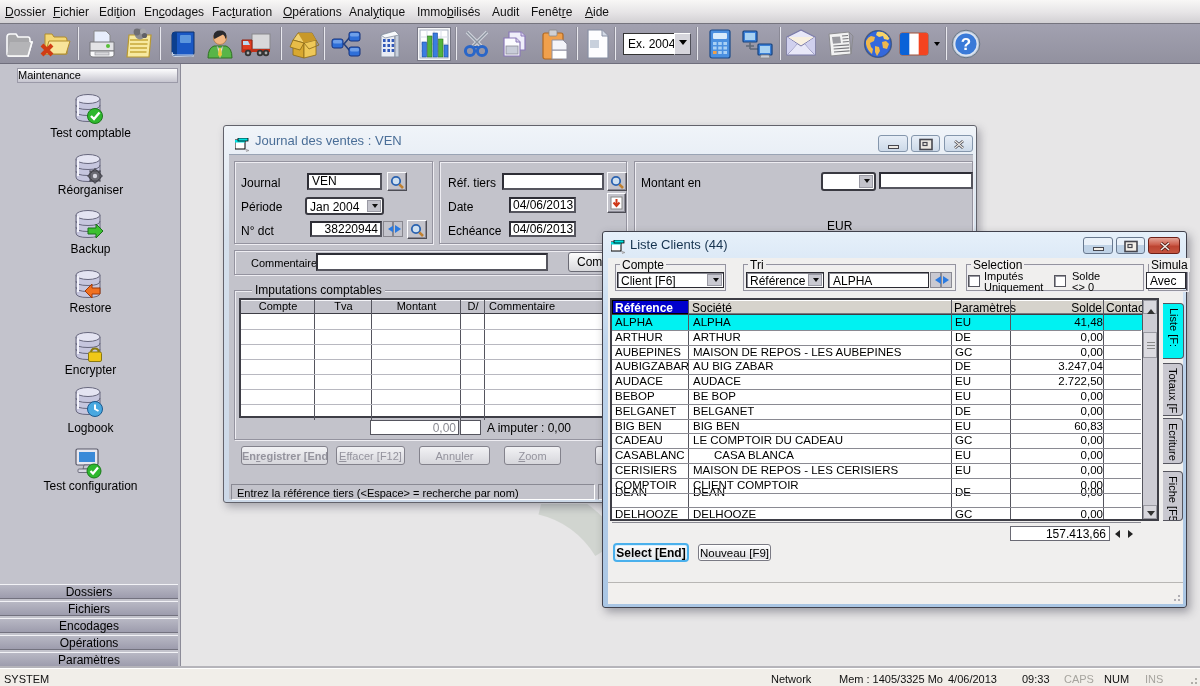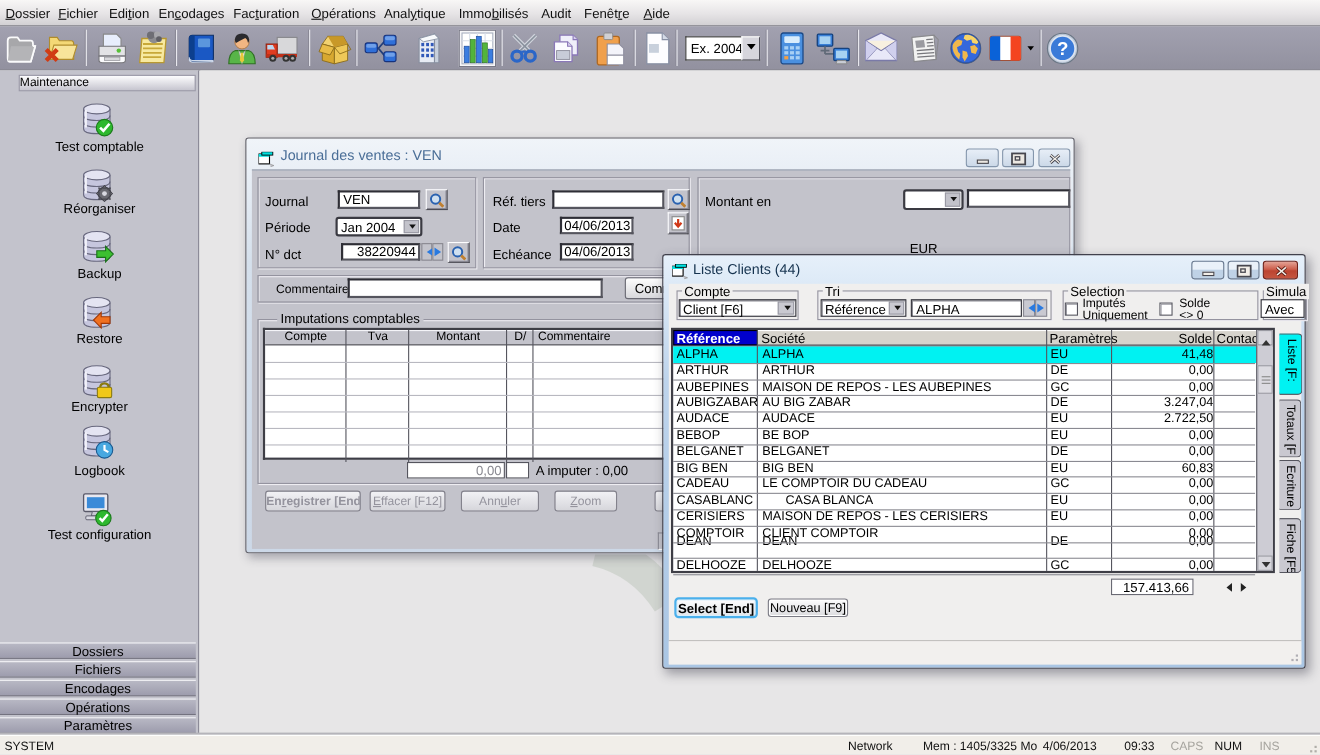--- a/index.html
+++ b/index.html
@@ -455,20 +455,21 @@
    <div class="abs" style="left:0;top:104px;width:528px;height:1px;background:#b8b8c0;"></div>
   </div>
   <div class="abs" style="left:141px;top:265px;width:89px;height:15px;background:#fff;border:1px solid #55555e;font-size:12px;text-align:right;color:#8a8a92;padding:0 2px;">0,00</div>
   <div class="abs" style="left:231px;top:265px;width:21px;height:15px;background:#fff;border:1px solid #55555e;"></div>
   <div class="lbl" style="left:258px;top:266px;">A imputer : 0,00</div>
   <div class="jbtn abs" style="left:12px;top:291px;width:87px;font-weight:bold;">En<u>r</u>egistrer [End]</div>
   <div class="jbtn abs" style="left:107px;top:291px;width:69px;"><u>E</u>ffacer [F12]</div>
   <div class="jbtn abs" style="left:190px;top:291px;width:71px;">Ann<u>u</u>ler</div>
   <div class="jbtn abs" style="left:275px;top:291px;width:57px;"><u>Z</u>oom</div>
   <div class="jbtn abs" style="left:366px;top:291px;width:86px;">Imputation</div>
+  <div class="abs" style="left:2px;top:329px;width:364px;height:16px;border:1px solid #8a8a94;border-bottom-color:#fff;border-right-color:#fff;font-size:11px;padding:2px 0 0 5px;">Entrez la référence tiers (&lt;Espace&gt; = recherche par nom)</div>
   <div class="abs" style="left:369px;top:329px;width:240px;height:16px;border:1px solid #8a8a94;border-bottom-color:#fff;border-right-color:#fff;"></div>
  </div>
 </div>
 <div id="winliste" class="win" style="left:602px;top:231px;width:585px;height:377px;background:linear-gradient(#e6f0fa,#bed4ec 30%,#aac6e4);border-color:#41414c;box-shadow:3px 4px 10px rgba(60,60,75,.45);">
  <svg class="abs" style="left:8px;top:8px;" width="15" height="14" viewBox="0 0 15 14">
       <rect x="0" y="2" width="10" height="9" fill="#fff" stroke="#000"></rect>
       <rect x="0" y="2" width="10" height="2.5" fill="#00e0e0"></rect>
       <rect x="3" y="0" width="10" height="3" fill="#00e0e0" stroke="#000" stroke-width=".8"></rect>
       <path d="M10 11 L14 12.5 L11 13.5" fill="#c8c8d0" stroke="#888" stroke-width=".6"></path>
     </svg>
@@ -643,21 +644,21 @@
             <div class="abs" style="left:3px;top:4px;border:4px solid transparent;border-bottom:5px solid #333;"></div>
           </div>
     <div class="abs" style="left:0px;top:32px;width:14px;height:26px;background:#dcdbe1;border:1px solid #9a9aa2;">
             <div class="abs" style="left:3px;top:9px;width:8px;height:1px;background:#888;box-shadow:0 3px 0 #888,0 6px 0 #888;"></div>
           </div>
     <div class="abs" style="left:0px;top:205px;width:14px;height:14px;background:#d8d7dd;border:1px solid #9a9aa2;">
             <div class="abs" style="left:3px;top:5px;border:4px solid transparent;border-top:5px solid #333;"></div>
           </div>
    </div>
   </div>
-  <div class="abs" style="left:402px;top:268px;width:75px;height:15px;background:#fff;border:1px solid #6a6a74;font-size:12px;text-align:right;padding:0 3px;">157.413,66</div>
+  <div class="abs" style="left:402px;top:268px;width:100px;height:15px;background:#fff;border:1px solid #6a6a74;font-size:12px;text-align:right;padding:0 3px;">157.413,66</div>
   <div class="abs" style="left:500px;top:268px;width:13px;height:15px;">
         <div class="abs" style="left:3px;top:4px;border:4px solid transparent;border-right:5px solid #222;"></div>
       </div>
   <div class="abs" style="left:516px;top:268px;width:13px;height:15px;">
         <div class="abs" style="left:4px;top:4px;border:4px solid transparent;border-left:5px solid #222;"></div>
       </div>
   <div class="abs" style="left:555px;top:45px;width:21px;height:56px;background:#00f2f2;border:1px solid #55555e;border-left:none;border-radius:0 4px 4px 0;writing-mode:vertical-rl;font-size:11px;padding-top:4px;text-align:left;line-height:19px;white-space:nowrap;overflow:hidden;">Liste [F:</div>
   <div class="abs" style="left:555px;top:105px;width:20px;height:53px;background:#c9c8d0;border:1px solid #55555e;border-left:none;border-radius:0 4px 4px 0;writing-mode:vertical-rl;font-size:11px;padding-top:4px;text-align:left;line-height:19px;white-space:nowrap;overflow:hidden;">Totaux [F</div>
   <div class="abs" style="left:555px;top:160px;width:20px;height:46px;background:#c9c8d0;border:1px solid #55555e;border-left:none;border-radius:0 4px 4px 0;writing-mode:vertical-rl;font-size:11px;padding-top:4px;text-align:left;line-height:19px;white-space:nowrap;overflow:hidden;">Ecriture</div>
   <div class="abs" style="left:555px;top:213px;width:20px;height:50px;background:#c9c8d0;border:1px solid #55555e;border-left:none;border-radius:0 4px 4px 0;writing-mode:vertical-rl;font-size:11px;padding-top:4px;text-align:left;line-height:19px;white-space:nowrap;overflow:hidden;">Fiche [F5</div>

